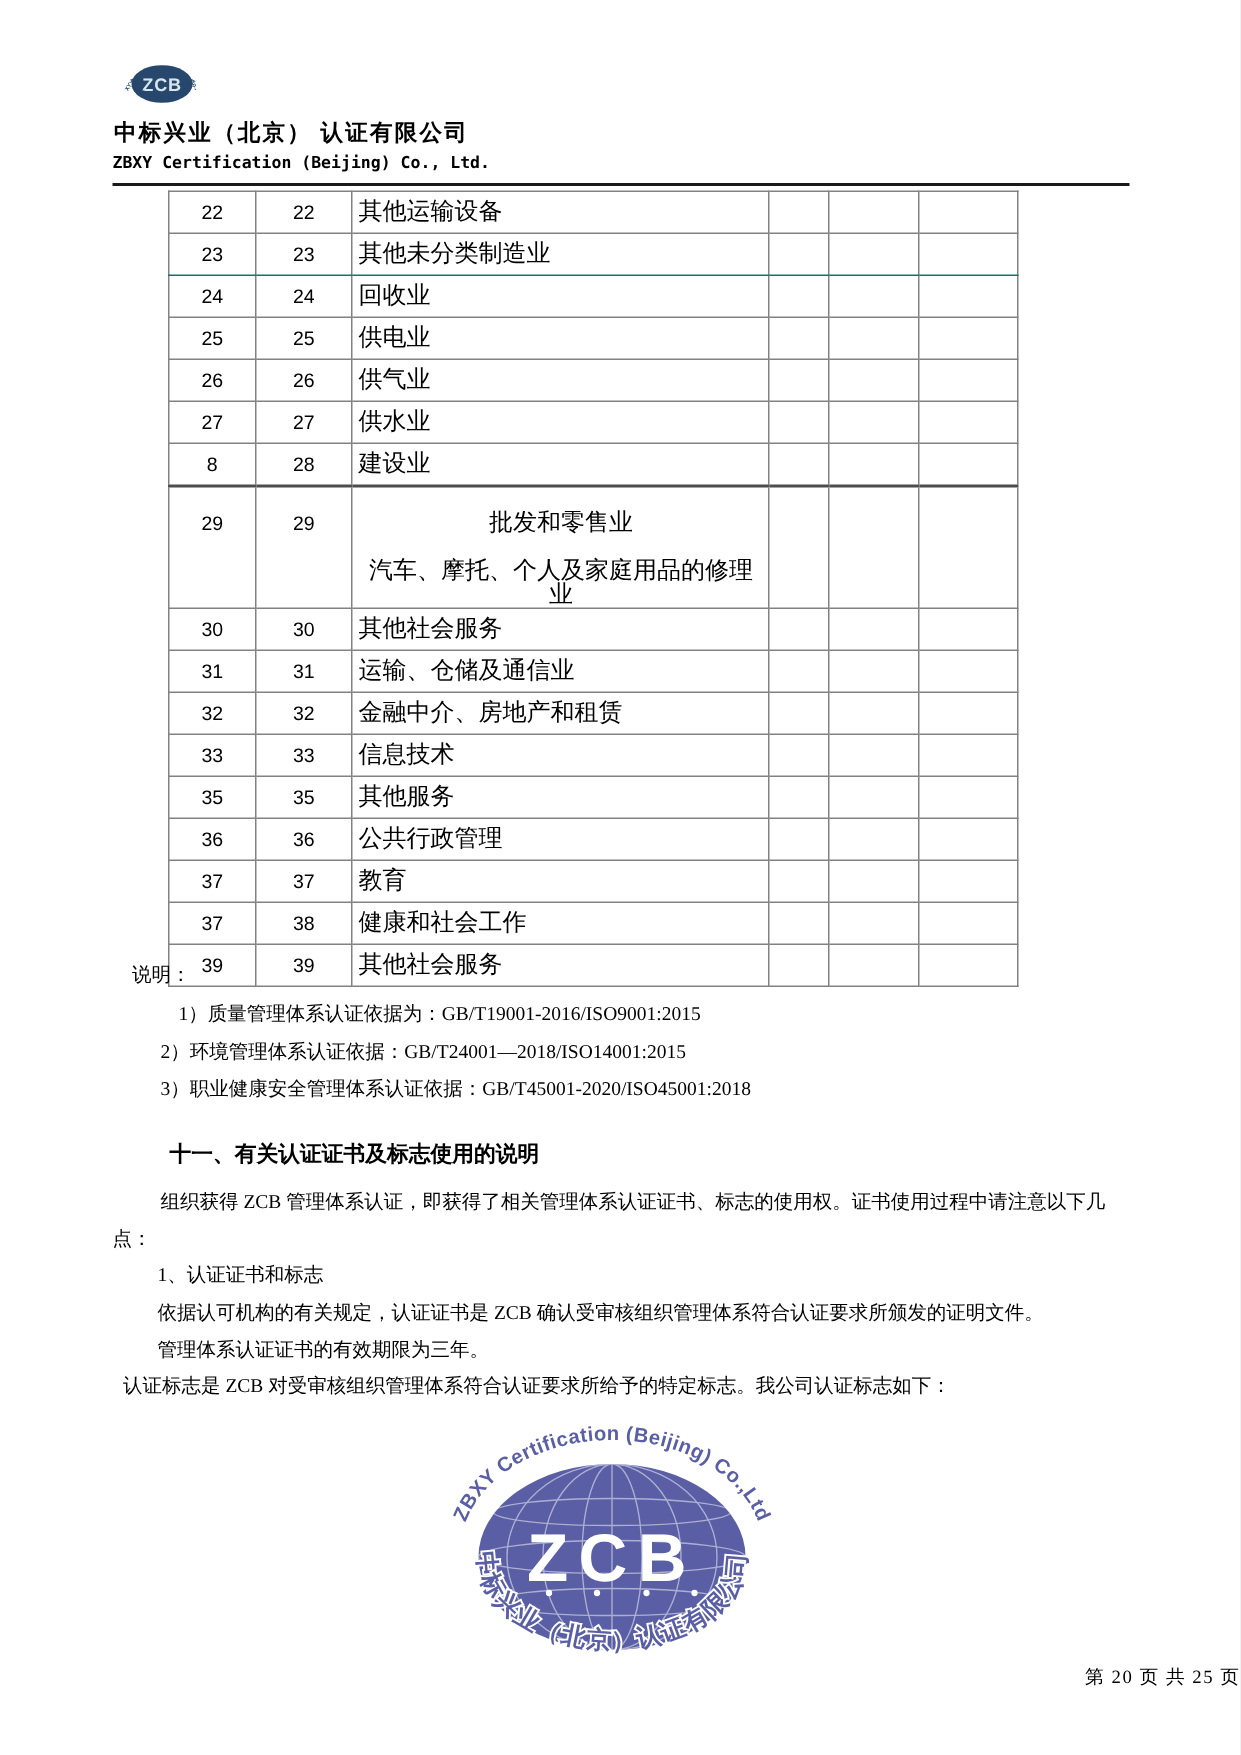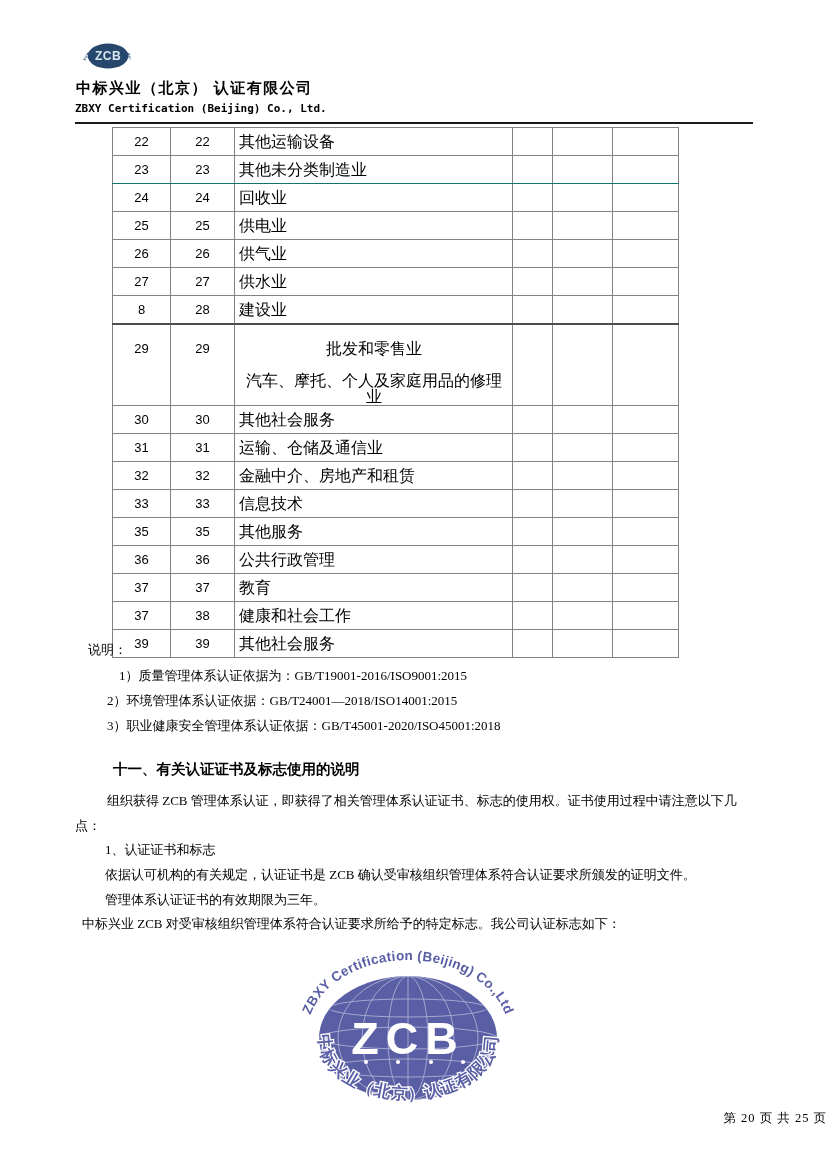--- a/index.html
+++ b/index.html
@@ -239,21 +239,21 @@
   <div class="tline note-1">1）质量管理体系认证依据为：GB/T19001-2016/ISO9001:2015</div>
   <div class="tline note-2">2）环境管理体系认证依据：GB/T24001—2018/ISO14001:2015</div>
   <div class="tline note-3">3）职业健康安全管理体系认证依据：GB/T45001-2020/ISO45001:2018</div>
 
   <div class="tline sec-heading">十一、有关认证证书及标志使用的说明</div>
   <div class="tline para1-l1">组织获得 ZCB 管理体系认证，即获得了相关管理体系认证证书、标志的使用权。证书使用过程中请注意以下几</div>
   <div class="tline para1-l2">点：</div>
   <div class="tline item-cert">1、认证证书和标志</div>
   <div class="tline para2">依据认可机构的有关规定，认证证书是 ZCB 确认受审核组织管理体系符合认证要求所颁发的证明文件。</div>
   <div class="tline para3">管理体系认证证书的有效期限为三年。</div>
-  <div class="tline para4">中标兴业 ZCB 对受审核组织管理体系符合认证要求所给予的特定标志。我公司认证标志如下：</div>
+  <div class="tline para4">认证标志是 ZCB 对受审核组织管理体系符合认证要求所给予的特定标志。我公司认证标志如下：</div>
 
   <svg class="logo-big" viewBox="0 0 212 160">
     <defs>
       <clipPath id="globeClip">
           <ellipse cx="106" cy="88" rx="89" ry="62"></ellipse>
         </clipPath>
       <path id="bArcTop" d="M 5,84 A 101,74 0 0 1 207,84"></path>
       <path id="bArcBot" d="M 17,90 A 89,59 0 0 0 195,90"></path>
     </defs>
 

